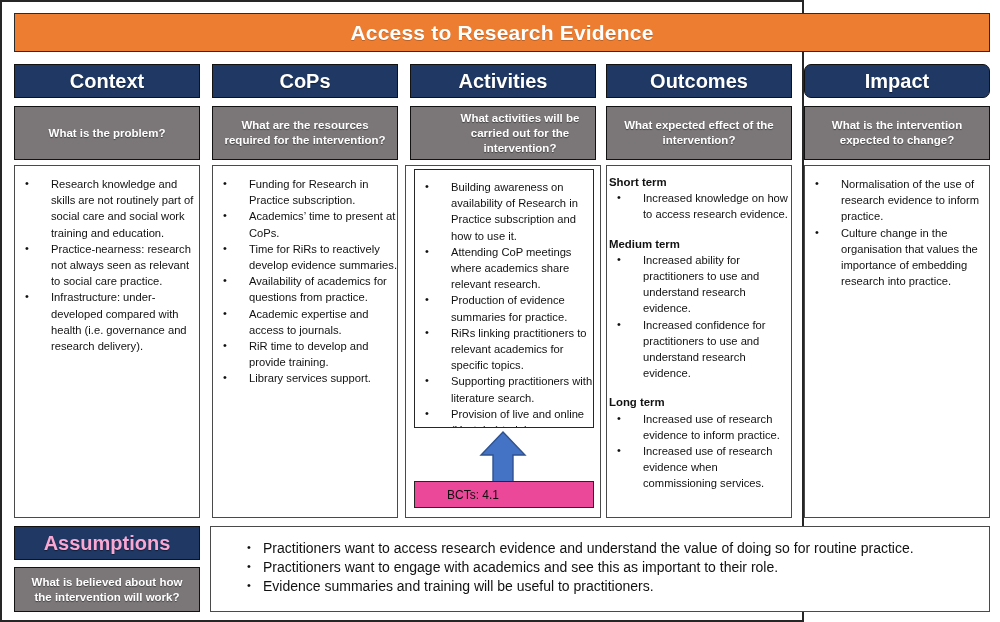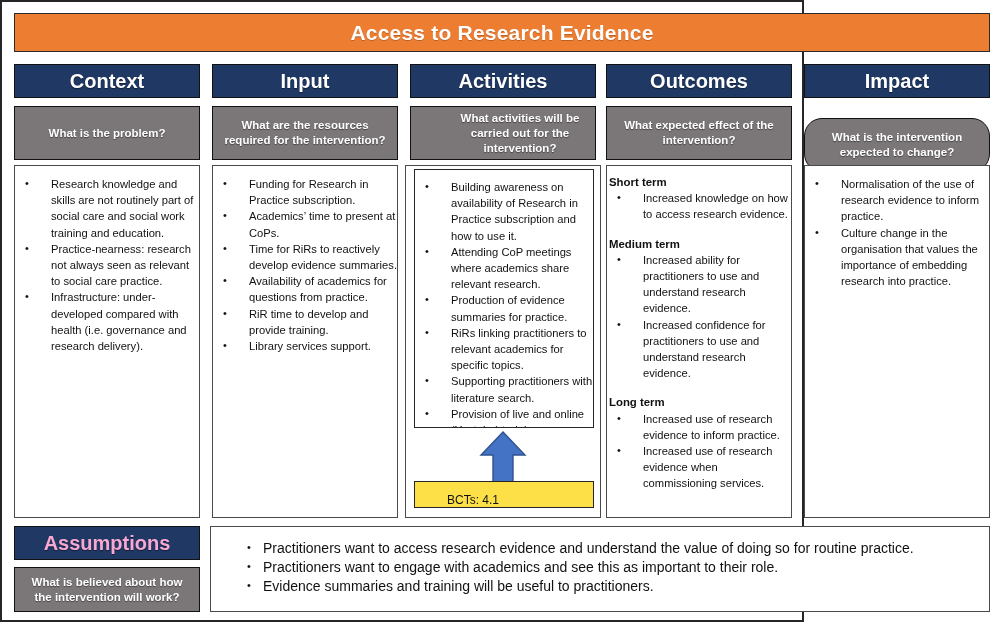--- a/index.html
+++ b/index.html
@@ -103,23 +103,23 @@
   #activities-inner{
     position:absolute;
     box-sizing:border-box;
     background:#ffffff;
     border:1.4px solid #262626;
     overflow:hidden;
   }
   #bcts-box{
     position:absolute;
     box-sizing:border-box;
-    background:#fde047;
+    background:#ec4899;
     border:1.4px solid #262626;
-    display:flex;align-items:flex-end;
+    display:flex;align-items:center;
     padding-left:32px;
     font-size:12px;
     color:#111;
   }
   #up-arrow{
     position:absolute;
   }
 
   
   #assump-header{
@@ -168,28 +168,29 @@
   <div class="col-header" style="left:12px;top:62px;width:186px;">Context</div>
   <div class="col-question" style="left:12px;top:104px;width:186px;height:54px;">What is the problem?</div>
   <div class="col-body" style="left:12px;top:163px;width:186px;height:353px;padding-top:10px;">
     <ul class="blist">
       <li>Research knowledge and skills are not routinely part of social care and social work training and education.</li>
       <li>Practice-nearness: research not always seen as relevant to social care practice.</li>
       <li>Infrastructure: under-developed compared with health (i.e. governance and research delivery).</li>
     </ul>
   </div>
 
-  <div class="col-header" style="left:210px;top:62px;width:186px;">Input</div>
+  <div class="col-header" style="left:210px;top:62px;width:186px;">CoPs</div>
   <div class="col-question" style="left:210px;top:104px;width:186px;height:54px;">What are the resources required for the intervention?</div>
   <div class="col-body" style="left:210px;top:163px;width:186px;height:353px;padding-top:10px;">
     <ul class="blist">
       <li>Funding for Research in Practice subscription.</li>
       <li>Academics’ time to present at CoPs.</li>
       <li>Time for RiRs to reactively develop evidence summaries.</li>
       <li>Availability of academics for questions from practice.</li>
+      <li>Academic expertise and access to journals.</li>
       <li>RiR time to develop and provide training.</li>
       <li>Library services support.</li>
     </ul>
   </div>
 
   <div class="col-header" style="left:408px;top:62px;width:186px;">Activities</div>
   <div class="col-question" style="left:408px;top:104px;width:186px;height:54px;padding-left:41px;">What activities will be carried out for the intervention?</div>
 
   <div id="activities-outer" style="left:403px;top:163px;width:196px;height:353px;">
 
@@ -232,22 +233,22 @@
 
     <div class="spacer"></div>
 
     <div class="term-head">Long term</div>
     <ul class="blist">
       <li>Increased use of research evidence to inform practice.</li>
       <li>Increased use of research evidence when commissioning services.</li>
     </ul>
   </div>
 
-  <div class="col-header" style="left:802px;top:62px;width:186px;">Impact</div>
-  <div class="col-question" style="left:802px;top:116px;width:186px;height:54px;border-radius:18px;">What is the intervention expected to change?</div>
+  <div class="col-header" style="left:802px;top:62px;width:186px;border-radius:7px;">Impact</div>
+  <div class="col-question" style="left:802px;top:104px;width:186px;height:54px;">What is the intervention expected to change?</div>
   <div class="col-body" style="left:802px;top:163px;width:186px;height:353px;padding-top:10px;">
     <ul class="blist">
       <li>Normalisation of the use of research evidence to inform practice.</li>
       <li>Culture change in the organisation that values the importance of embedding research into practice.</li>
     </ul>
   </div>
 
   <div id="assump-header">Assumptions</div>
   <div id="assump-question">What is believed about how the intervention will work?</div>
   <div id="assump-body">

